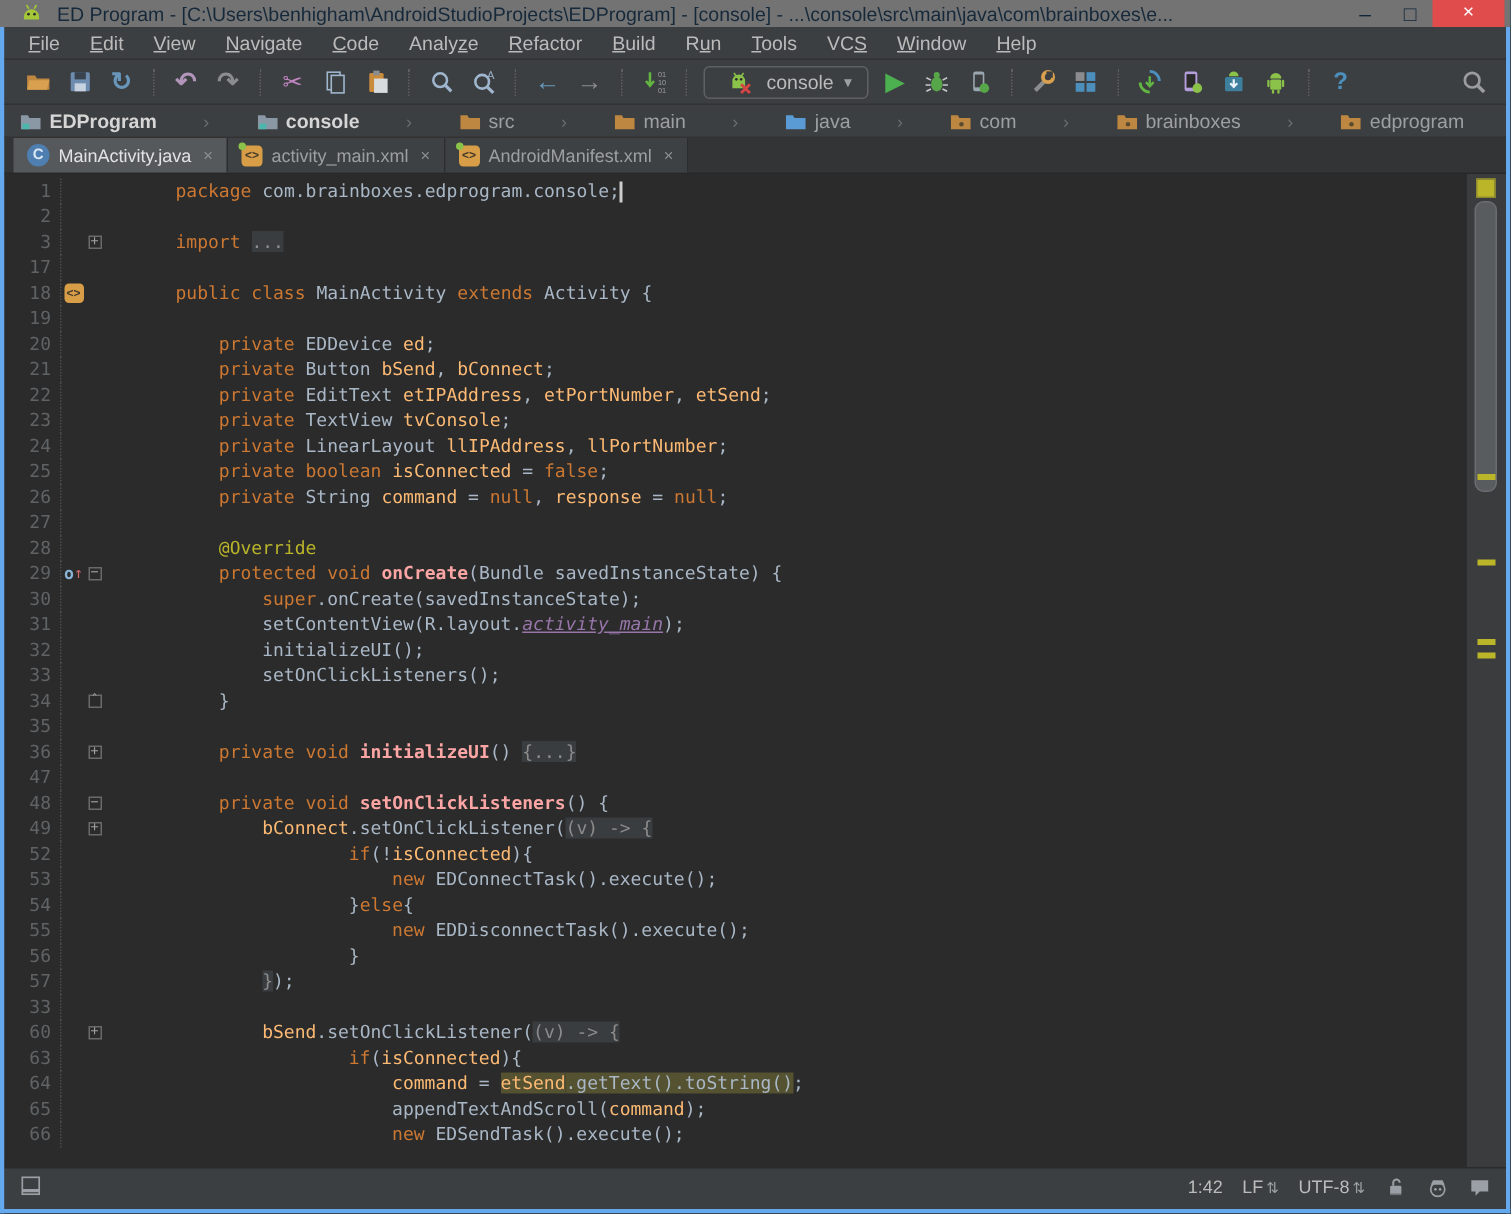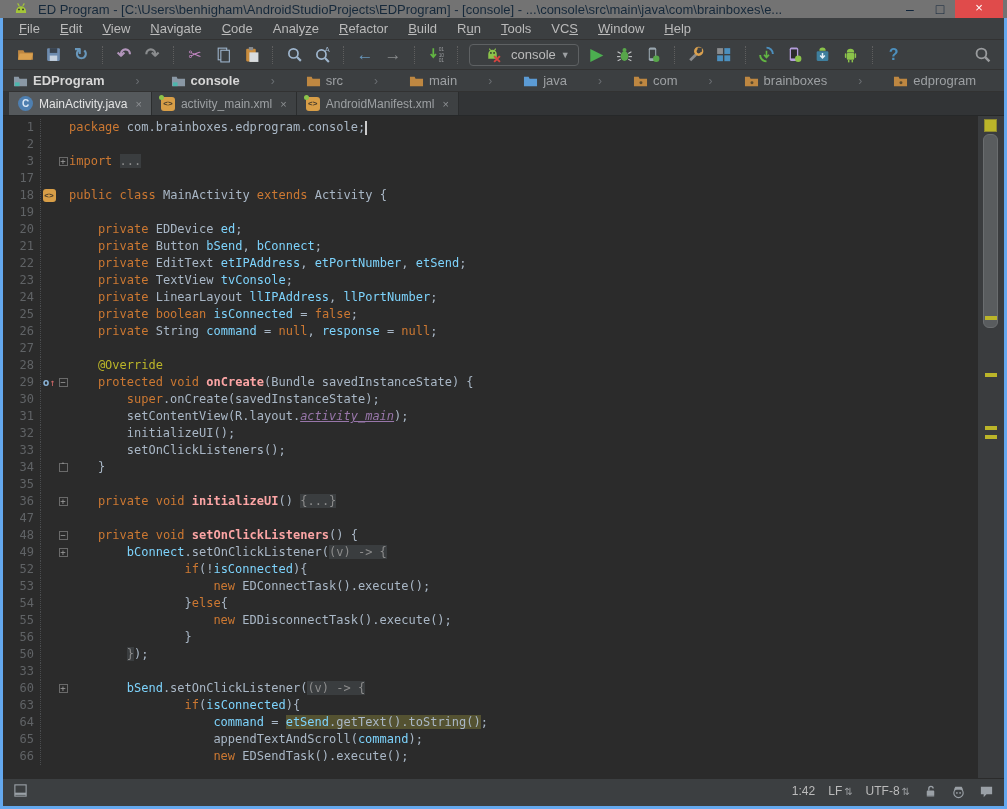--- a/index.html
+++ b/index.html
@@ -66,24 +66,24 @@
   .gut-num { width:38px; text-align:right; padding-right:6px; color:#606366; font-size:12px;
     border-right:1px dotted #4A4C4E; flex-shrink:0; }
   .gut-icon { width:16px; flex-shrink:0; display:flex; align-items:center; justify-content:center; }
   .gut-fold { width:12px; flex-shrink:0; display:flex; align-items:center; justify-content:center; }
   .fold-box { width:9px; height:9px; border:1px solid #6A6A6A; color:#A0A0A0; font-size:9px;
     line-height:7px; text-align:center; background:#2B2B2B; }
   .ovr-o { color:#8AB4D8; font-size:11px; font-weight:bold; }
   .ovr-a { color:#D16969; font-size:10px; }
   .manifest-ico { width:13px; height:13px; background:#D89E47; border-radius:3px; color:#44392A;
     font-size:8px; font-weight:bold; text-align:center; line-height:13px; font-family:"Liberation Sans",sans-serif; }
-  .code { flex:1; }
+  .code { flex:1;margin-left:48px; }
   .tk-kw { color:#CC7832; }
   .tk-plain { color:#A9B7C6; }
-  .tk-field { color:#7dd3fc; }
+  .tk-field { color:#fdba74; }
   .tk-mdecl { color:#fca5a5; font-weight:bold; }
   .tk-ann { color:#BBB529; }
   .tk-fold { color:#8C8C8C; background:#3A3D3F; }
   .tk-staticf { color:#9876AA; font-style:italic; text-decoration:underline; }
   .tk-hl { background:#545231; }
   .caret { display:inline-block; width:2px; height:14px; background:#CCCCCC; vertical-align:middle; }
 
   
   #scrollcol { width:26px; background:#3A3C3E; position:relative; flex-shrink:0; }
   #file-status { position:absolute; top:3px; left:6px; width:13px; height:13px; border:1px solid #8F8A2F; }
@@ -442,21 +442,21 @@
         <div class="line"><span class="gut-num">35</span><span class="gut-icon"></span><span class="gut-fold"></span><span class="code" style="padding-left: 0px;"></span></div>
         <div class="line"><span class="gut-num">36</span><span class="gut-icon"></span><span class="gut-fold"><span class="fold-box">+</span></span><span class="code" style="padding-left: 28.88px;"><span class="tk-kw">private void</span><span class="tk-plain"> </span><span class="tk-mdecl">initializeUI</span><span class="tk-plain">() </span><span class="tk-fold">{...}</span></span></div>
         <div class="line"><span class="gut-num">47</span><span class="gut-icon"></span><span class="gut-fold"></span><span class="code" style="padding-left: 0px;"></span></div>
         <div class="line"><span class="gut-num">48</span><span class="gut-icon"></span><span class="gut-fold"><span class="fold-box">−</span></span><span class="code" style="padding-left: 28.88px;"><span class="tk-kw">private void</span><span class="tk-plain"> </span><span class="tk-mdecl">setOnClickListeners</span><span class="tk-plain">() {</span></span></div>
         <div class="line"><span class="gut-num">49</span><span class="gut-icon"></span><span class="gut-fold"><span class="fold-box">+</span></span><span class="code" style="padding-left: 57.76px;"><span class="tk-field">bConnect</span><span class="tk-plain">.setOnClickListener(</span><span class="tk-fold">(v) -&gt; {</span></span></div>
         <div class="line"><span class="gut-num">52</span><span class="gut-icon"></span><span class="gut-fold"></span><span class="code" style="padding-left: 115.52px;"><span class="tk-kw">if</span><span class="tk-plain">(!</span><span class="tk-field">isConnected</span><span class="tk-plain">){</span></span></div>
         <div class="line"><span class="gut-num">53</span><span class="gut-icon"></span><span class="gut-fold"></span><span class="code" style="padding-left: 144.4px;"><span class="tk-kw">new</span><span class="tk-plain"> EDConnectTask().execute();</span></span></div>
         <div class="line"><span class="gut-num">54</span><span class="gut-icon"></span><span class="gut-fold"></span><span class="code" style="padding-left: 115.52px;"><span class="tk-plain">}</span><span class="tk-kw">else</span><span class="tk-plain">{</span></span></div>
         <div class="line"><span class="gut-num">55</span><span class="gut-icon"></span><span class="gut-fold"></span><span class="code" style="padding-left: 144.4px;"><span class="tk-kw">new</span><span class="tk-plain"> EDDisconnectTask().execute();</span></span></div>
         <div class="line"><span class="gut-num">56</span><span class="gut-icon"></span><span class="gut-fold"></span><span class="code" style="padding-left: 115.52px;"><span class="tk-plain">}</span></span></div>
-        <div class="line"><span class="gut-num">50</span><span class="gut-icon"></span><span class="gut-fold"></span><span class="code" style="padding-left: 57.76px;"><span class="tk-fold">}</span><span class="tk-plain">);</span></span></div>
+        <div class="line"><span class="gut-num">57</span><span class="gut-icon"></span><span class="gut-fold"></span><span class="code" style="padding-left: 57.76px;"><span class="tk-fold">}</span><span class="tk-plain">);</span></span></div>
         <div class="line"><span class="gut-num">33</span><span class="gut-icon"></span><span class="gut-fold"></span><span class="code" style="padding-left: 0px;"></span></div>
         <div class="line"><span class="gut-num">60</span><span class="gut-icon"></span><span class="gut-fold"><span class="fold-box">+</span></span><span class="code" style="padding-left: 57.76px;"><span class="tk-field">bSend</span><span class="tk-plain">.setOnClickListener(</span><span class="tk-fold">(v) -&gt; {</span></span></div>
         <div class="line"><span class="gut-num">63</span><span class="gut-icon"></span><span class="gut-fold"></span><span class="code" style="padding-left: 115.52px;"><span class="tk-kw">if</span><span class="tk-plain">(</span><span class="tk-field">isConnected</span><span class="tk-plain">){</span></span></div>
         <div class="line"><span class="gut-num">64</span><span class="gut-icon"></span><span class="gut-fold"></span><span class="code" style="padding-left: 144.4px;"><span class="tk-field">command</span><span class="tk-plain"> = </span><span class="tk-field tk-hl">etSend</span><span class="tk-plain tk-hl">.getText().toString()</span><span class="tk-plain">;</span></span></div>
         <div class="line"><span class="gut-num">65</span><span class="gut-icon"></span><span class="gut-fold"></span><span class="code" style="padding-left: 144.4px;"><span class="tk-plain">appendTextAndScroll(</span><span class="tk-field">command</span><span class="tk-plain">);</span></span></div>
         <div class="line"><span class="gut-num">66</span><span class="gut-icon"></span><span class="gut-fold"></span><span class="code" style="padding-left: 144.4px;"><span class="tk-kw">new</span><span class="tk-plain"> EDSendTask().execute();</span></span></div>
       </div>
     <div id="scrollcol">
       <div id="file-status" style="background: rgb(187, 181, 41);"></div>
       <div id="scroll-thumb" style="top: 18px; height: 194px;"></div>

